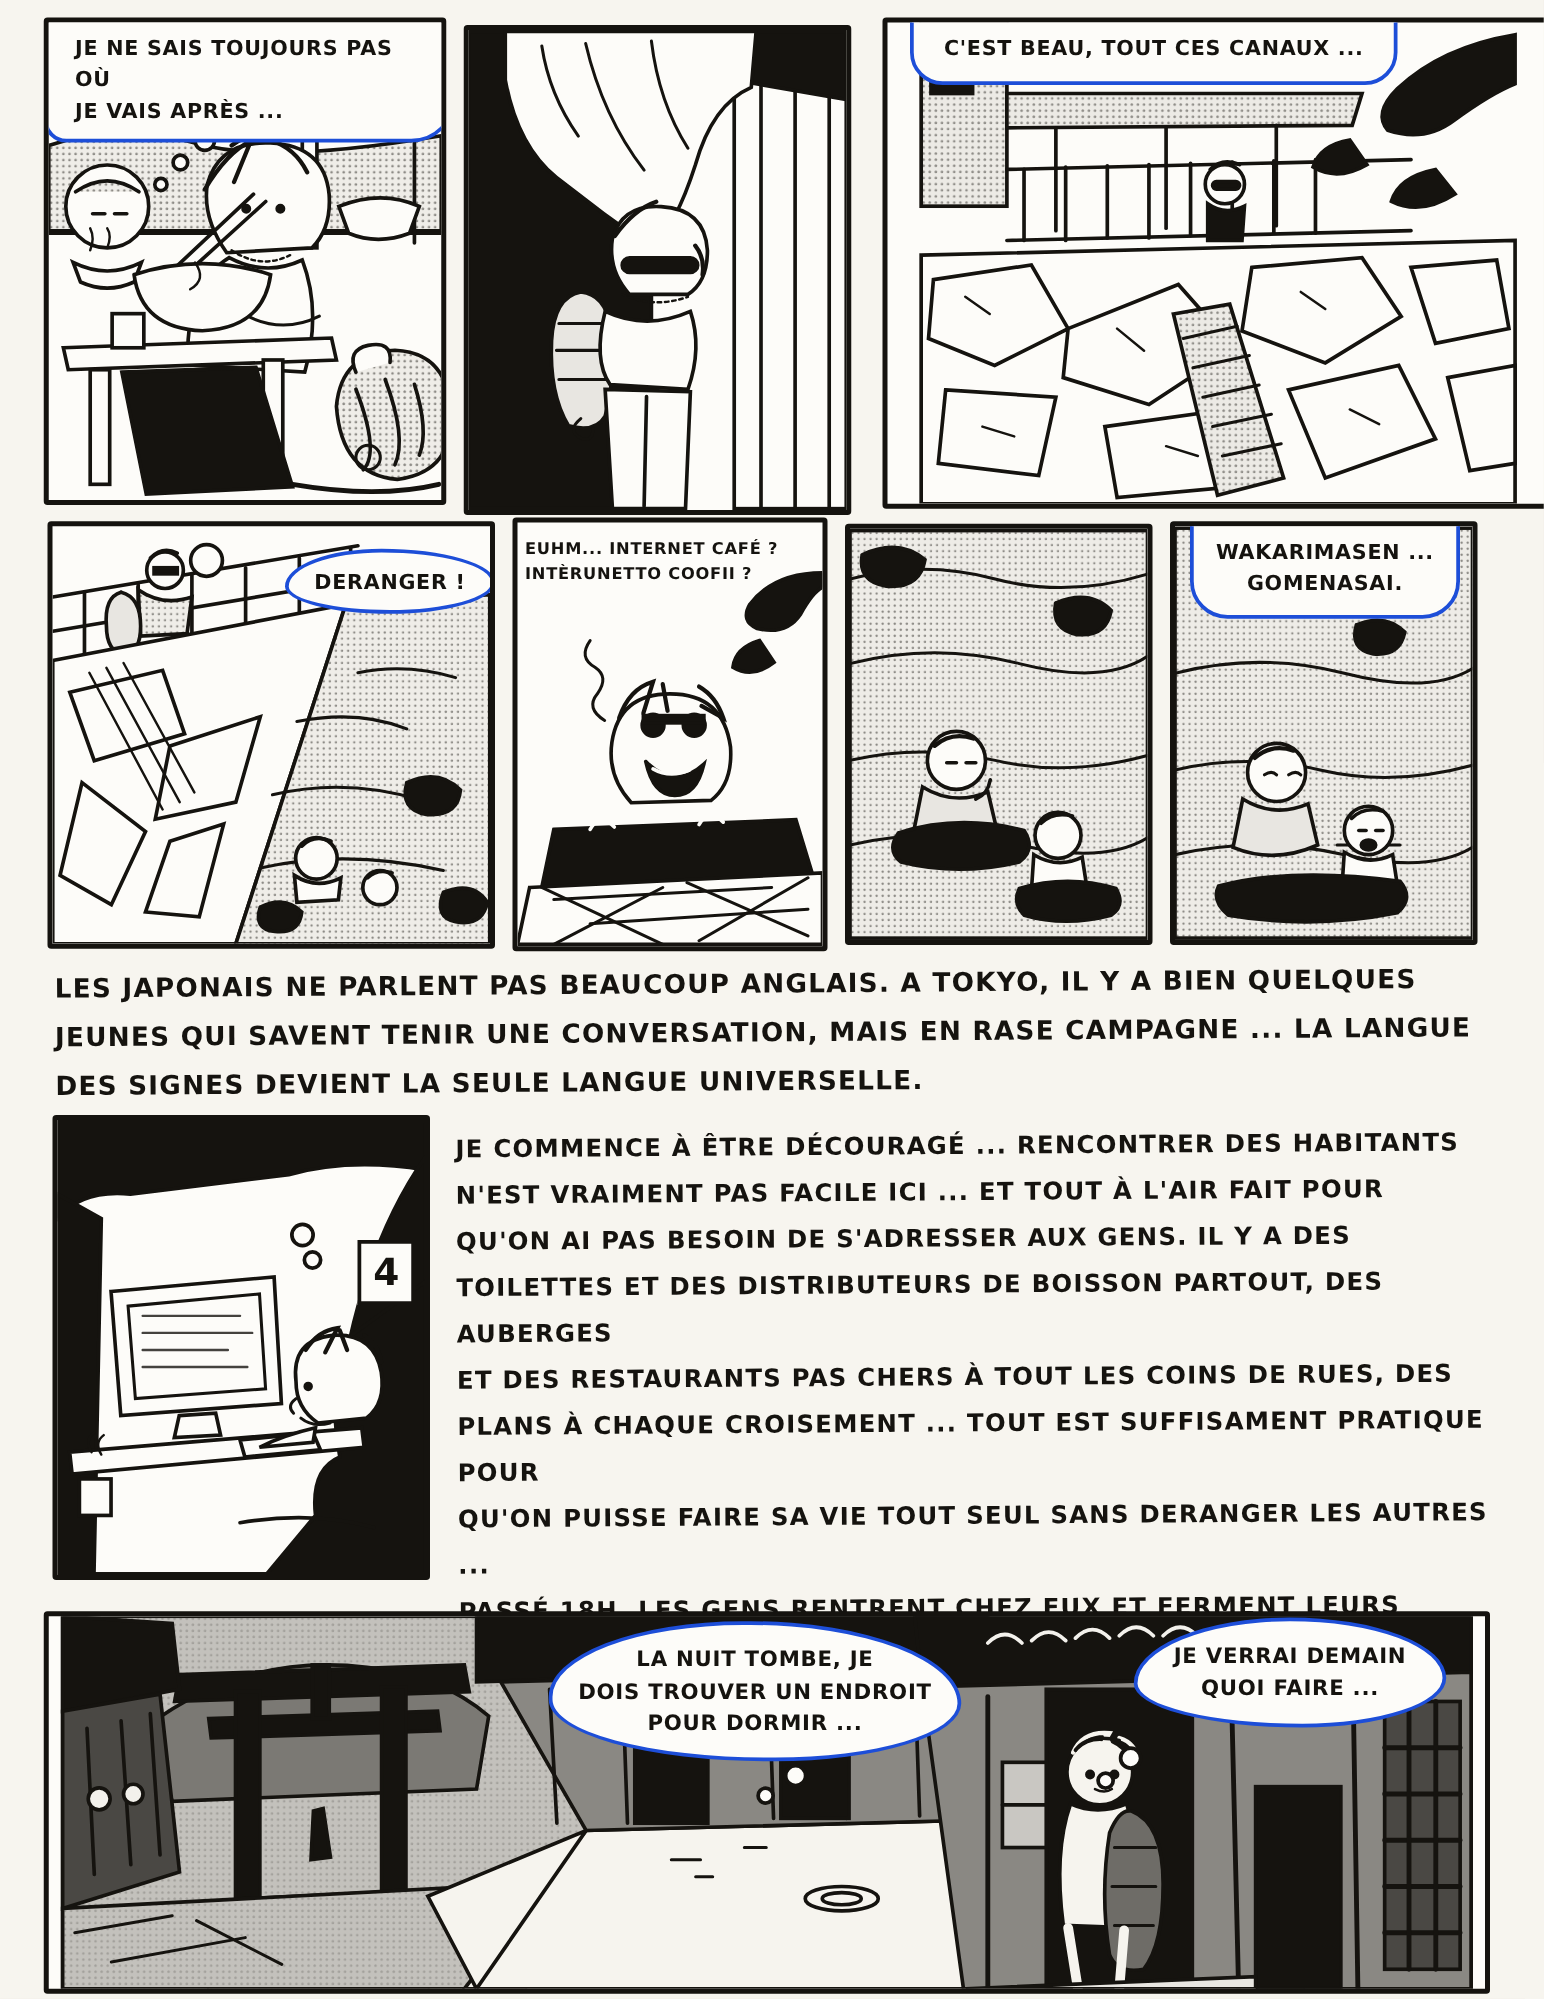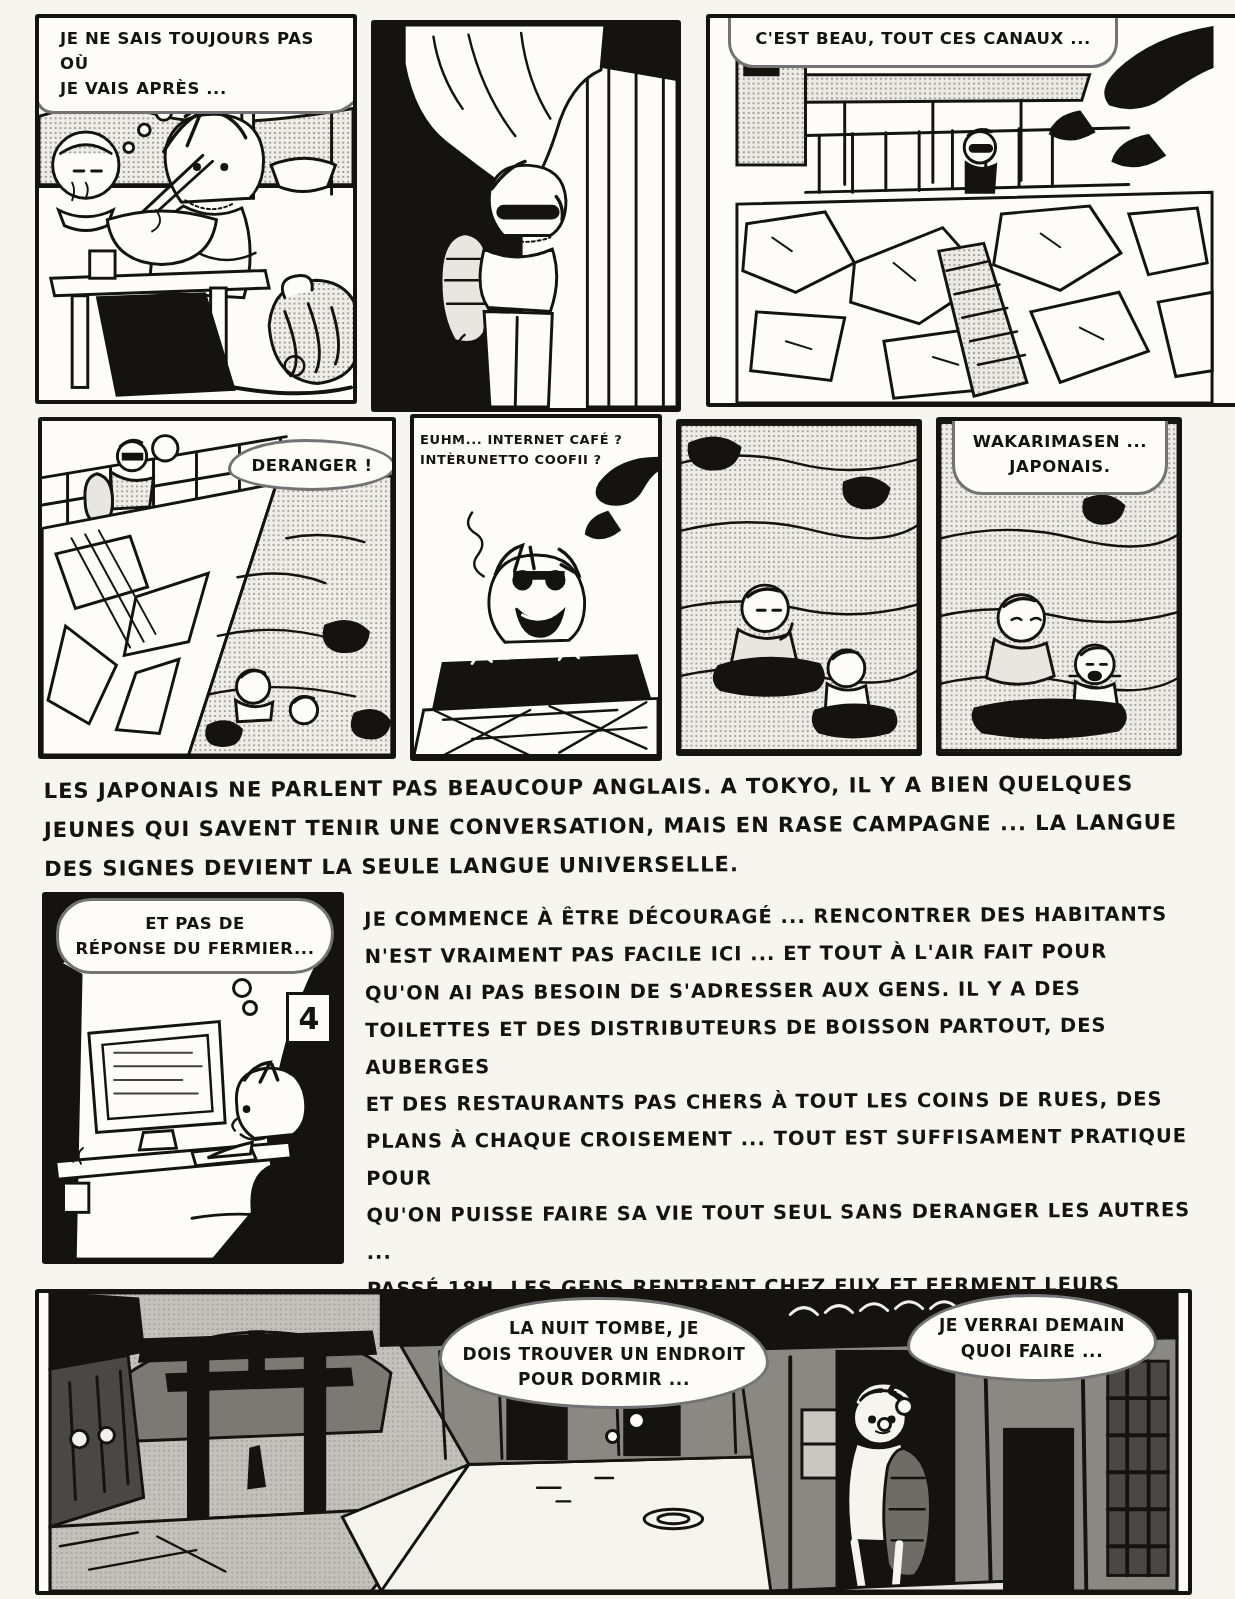--- a/index.html
+++ b/index.html
@@ -2,21 +2,21 @@
 <html><head>
 <meta charset="utf-8">
 <style>
   html,body{margin:0;padding:0;}
   body{background:#e9e7e0;font-family:"DejaVu Sans", sans-serif;}
   .page{position:relative;width:1235px;height:1599px;background:#f7f5ef;overflow:hidden;
         color:#15130f;}
   .panel{position:absolute;background:#fdfcf9;border:4px solid #15130f;border-radius:3px;
          overflow:hidden;box-sizing:border-box;}
   .panel svg{position:absolute;left:0;top:0;width:100%;height:100%;}
-  .bubble{position:absolute;background:#fdfcf9;border:3px solid #737373;
+  .bubble{position:absolute;background:#fdfcf9;border:3px solid #1d4ed8;
           white-space:pre-line;text-align:center;font-weight:600;
           font-size:16.5px;line-height:1.5;letter-spacing:.6px;padding:10px 14px;
           border-radius:46% 54% 50% 50% / 58% 52% 48% 42%;z-index:5;box-sizing:border-box;}
   .bubble.boxy{border-radius:18px 26px 30px 22px;}
   .bubble.open{border:none;background:transparent;}
   .caption{position:absolute;white-space:pre-line;font-weight:600;letter-spacing:1px;
            line-height:1.85;transform:rotate(-.4deg);}
   .narration{font-size:21px;}
   .journal{font-size:19.5px;line-height:1.9;}
   .sign4{position:absolute;width:40px;height:46px;background:#fdfcf9;border:3px solid #15130f;
@@ -346,21 +346,21 @@
           <line x1="152" y1="250" x2="158" y2="250"></line>
             <line x1="166" y1="250" x2="172" y2="250"></line>
           <ellipse cx="160" cy="262" rx="6" ry="4" fill="#15130f"></ellipse>
           <path d="M140,268 q20,12 40,2 l4,26 q-24,10 -46,2 Z" fill="#fdfcf9"></path>
           <path d="M134,262 h10 M176,262 h10" stroke-width="2.5"></path>
         </g>
         <path d="M36,296 q60,-16 150,-4 q12,14 -2,26 q-70,14 -140,2 q-14,-12 -8,-24" fill="#15130f"></path>
       </g>
     </svg>
     <div class="bubble boxy" style="left:12px;top:-4px;width:216px;height:78px;border-radius:0 0 30px 30px;padding:10px 6px">WAKARIMASEN ...
-JAPONAIS.</div>
+GOMENASAI.</div>
   </section>
 
   <div class="caption narration" style="left:44px;top:768px;width:1155px">LES JAPONAIS NE PARLENT PAS BEAUCOUP ANGLAIS. A TOKYO, IL Y A BIEN QUELQUES
 JEUNES QUI SAVENT TENIR UNE CONVERSATION, MAIS EN RASE CAMPAGNE ... LA LANGUE
 DES SIGNES DEVIENT LA SEULE LANGUE UNIVERSELLE.</div>
 
   <section class="panel" style="left:42px;top:892px;width:302px;height:372px">
     <svg viewBox="0 0 302 372">
       <g stroke="#15130f" stroke-width="3" fill="none" stroke-linecap="round">
         <rect x="0" y="0" width="302" height="372" fill="#fdfcf9"></rect>
@@ -388,22 +388,20 @@
           <path d="M212,252 q-26,6 -46,16 l44,-4 Z" fill="#fdfcf9"></path>
         </g>
 
         <g>
           <rect x="18" y="294" width="26" height="30" fill="#fdfcf9"></rect>
           <path d="M28,272 q-6,-10 2,-16 M36,274 q-6,-10 2,-16" stroke-width="2"></path>
         </g>
         <path d="M150,330 q60,-10 110,4" stroke-width="3"></path>
       </g>
     </svg>
-    <div class="bubble boxy" style="left:10px;top:2px;width:278px;height:76px;border-radius:40px 40px 46px 40px;padding:11px 6px">ET PAS DE
-RÉPONSE DU FERMIER...</div>
     <span class="tdot" style="left:186px;top:82px;width:14px;height:14px"></span>
     <span class="tdot" style="left:196px;top:104px;width:10px;height:10px"></span>
     <div class="sign4" style="left:240px;top:96px">4</div>
   </section>
 
   <div class="caption journal" style="left:366px;top:898px;width:832px">JE COMMENCE À ÊTRE DÉCOURAGÉ ... RENCONTRER DES HABITANTS
 N'EST VRAIMENT PAS FACILE ICI ... ET TOUT À L'AIR FAIT POUR
 QU'ON AI PAS BESOIN DE S'ADRESSER AUX GENS. IL Y A DES
 TOILETTES ET DES DISTRIBUTEURS DE BOISSON PARTOUT, DES AUBERGES
 ET DES RESTAURANTS PAS CHERS À TOUT LES COINS DE RUES, DES

